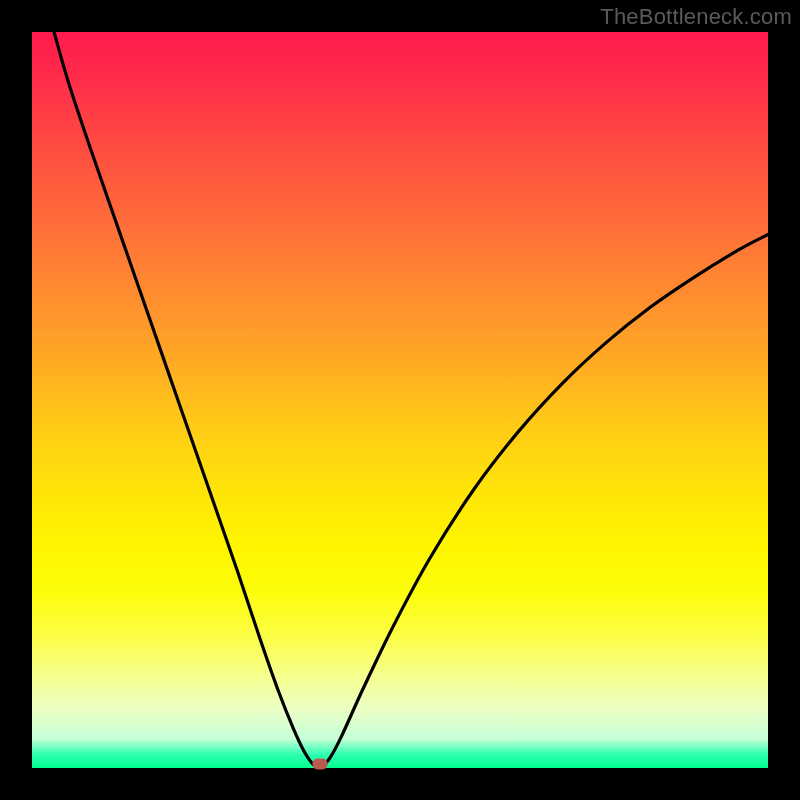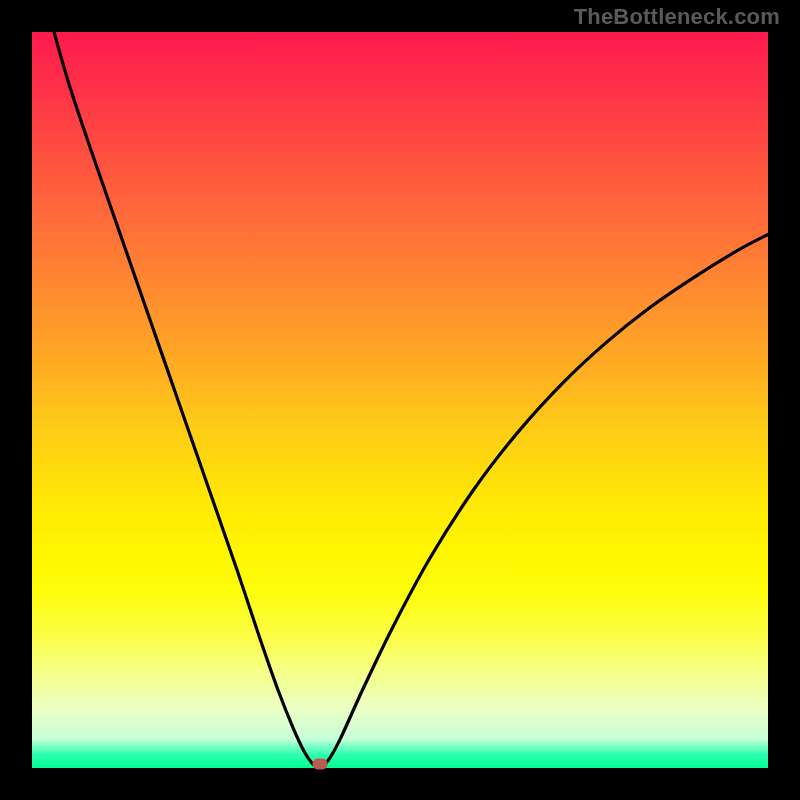--- a/index.html
+++ b/index.html
@@ -7,24 +7,24 @@
     width: 800px;
     height: 800px;
     background: #000;
     position: relative;
     font-family: Arial, Helvetica, sans-serif;
     overflow: hidden;
   }
   .attribution {
     position: absolute;
     top: 4px;
-    right: 20px;
+    right: 8px;
     color: #5a5a5a;
     font-size: 22px;
-    font-weight: 700;
+    font-weight: 400;
     letter-spacing: 0.2px;
     z-index: 10;
   }
   .plot-area {
     position: absolute;
     top: 32px;
     left: 32px;
     width: 736px;
     height: 736px;
     background: linear-gradient(to bottom,

